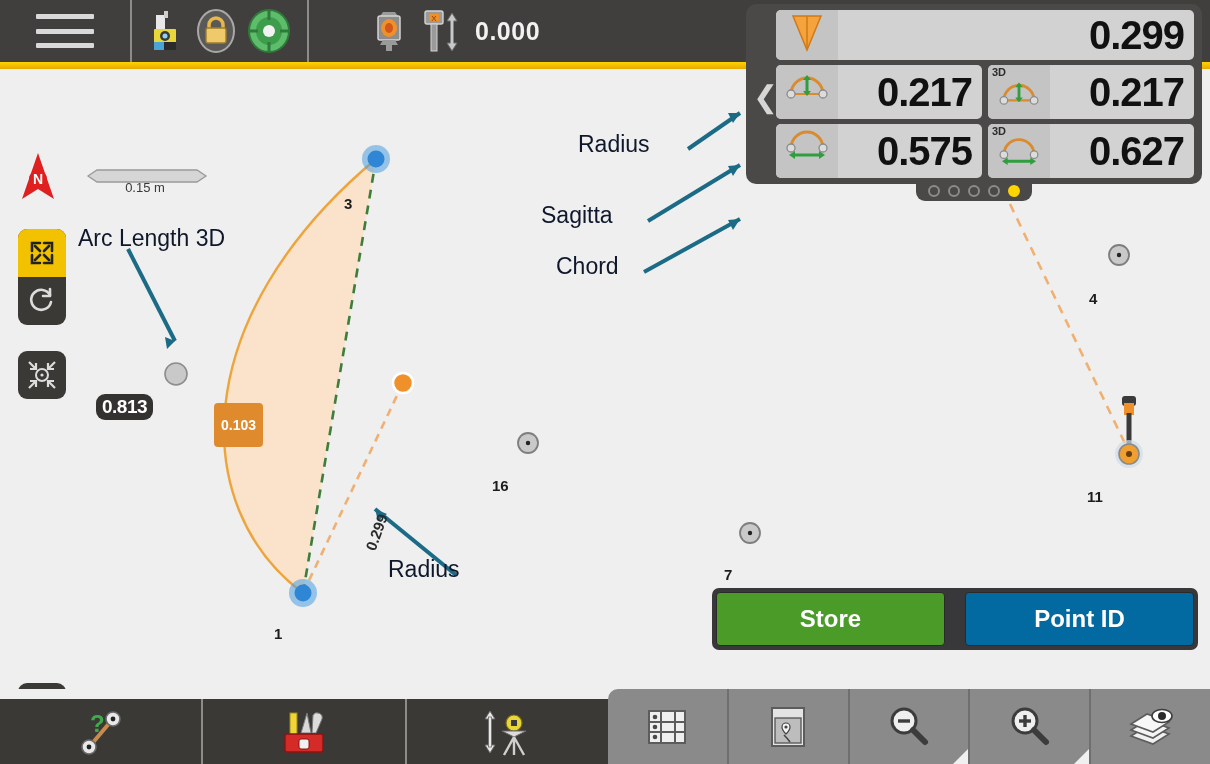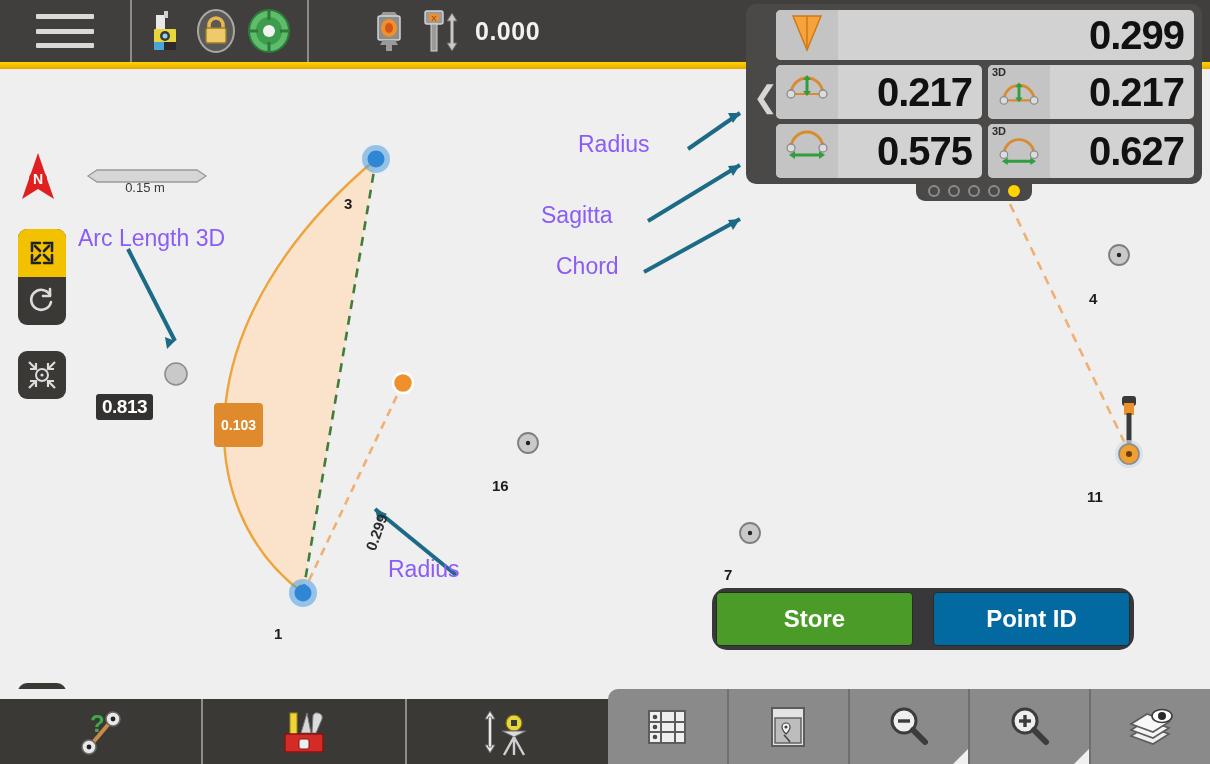--- a/index.html
+++ b/index.html
@@ -62,34 +62,34 @@
   .pf-val { flex: 1; text-align: right; padding-right: 10px; font-size: 40px; font-weight: bold; color: #111;
     letter-spacing: -1px; line-height: 1; }
   .prow { display: flex; gap: 6px; }
   .prow .pf { flex: 1; }
   .dots { position: absolute; left: 50%; transform: translateX(-50%); bottom: -17px;
     background: #4a4947; border-radius: 0 0 9px 9px; padding: 3px 12px 4px; display: flex; gap: 8px; align-items: center; }
   .dot { width: 12px; height: 12px; border-radius: 50%; border: 2px solid #8b8b8b; }
   .dot.on { background: #ffd400; border-color: #ffd400; }
 
   
-  .callout { position: absolute; font-size: 23px; color: #8b5cf6; font-weight: normal; white-space: nowrap; }
+  .callout { position: absolute; font-size: 23px; color: #0f172a; font-weight: normal; white-space: nowrap; }
 
   
   .ptlabel { position: absolute; font-size: 15px; font-weight: bold; color: #1c1c1c; }
   .badge-dark { position: absolute; background: #333230; color: #fff; font-size: 19px; font-weight: bold;
     padding: 2px 6px; border-radius: 3px; letter-spacing: -.5px; }
   .badge-orange { position: absolute; background: #e08a2e; color: #fff; font-size: 14px; font-weight: bold;
     padding: 14px 7px; border-radius: 4px; }
   .rot-label { position: absolute; font-size: 15px; font-weight: bold; color: #2b2b2b;
     transform: rotate(-70deg); transform-origin: left top; }
 
   
-  .actions { position: absolute; left: 712px; top: 588px; width: 422px; height: 62px;
-    background: #38373a; border-radius: 15px; padding: 4px; display: flex; gap: 20px; }
+  .actions { position: absolute; left: 712px; top: 588px; width: 486px; height: 62px;
+    background: #38373a; border-radius: 7px; padding: 4px; display: flex; gap: 20px; }
   .abtn { flex: 1; border-radius: 4px; display: flex; align-items: center; justify-content: center;
     color: #fff; font-size: 24px; font-weight: bold; background: #0369a1; border: 1px solid #2a2a2a; }
   .abtn.green { background: #4b9b29; }
 
   
   .botleft { position: absolute; left: 0; top: 699px; width: 608px; height: 65px;
     background: #3a3936; display: flex; }
   .botleft .bcell { flex: 1; display: flex; align-items: center; justify-content: center;
     border-right: 2px solid #8d8c8a; }
   .botleft .bcell:last-child { border-right: none; }
@@ -271,21 +271,21 @@
           <path d="M3 29 L10 22 M10 28 L10 22 L4 22" stroke="#dcdcdc" stroke-width="2.2" fill="none"></path>
           <path d="M29 29 L22 22 M22 28 L22 22 L28 22" stroke="#dcdcdc" stroke-width="2.2" fill="none"></path>
         </svg>
       </span>
     </div>
 
     <div class="map-btn">
       
     </div>
 
-    <div class="badge-dark" style="left:96px; top:325px;">0.813</div>
+    <div class="badge-dark" style="left:96px; top:325px;border-radius:9px;">0.813</div>
     <div class="badge-orange" style="left:214px; top:334px;">0.103</div>
     <div class="rot-label" style="left:362px; top:478px;">0.299</div>
 
     <div class="ptlabel" style="left:344px; top:126px;">3</div>
     <div class="ptlabel" style="left:274px; top:556px;">1</div>
     <div class="ptlabel" style="left:492px; top:408px;">16</div>
     <div class="ptlabel" style="left:724px; top:497px;">7</div>
     <div class="ptlabel" style="left:1089px; top:221px;">4</div>
     <div class="ptlabel" style="left:1087px; top:419px;">11</div>
 

